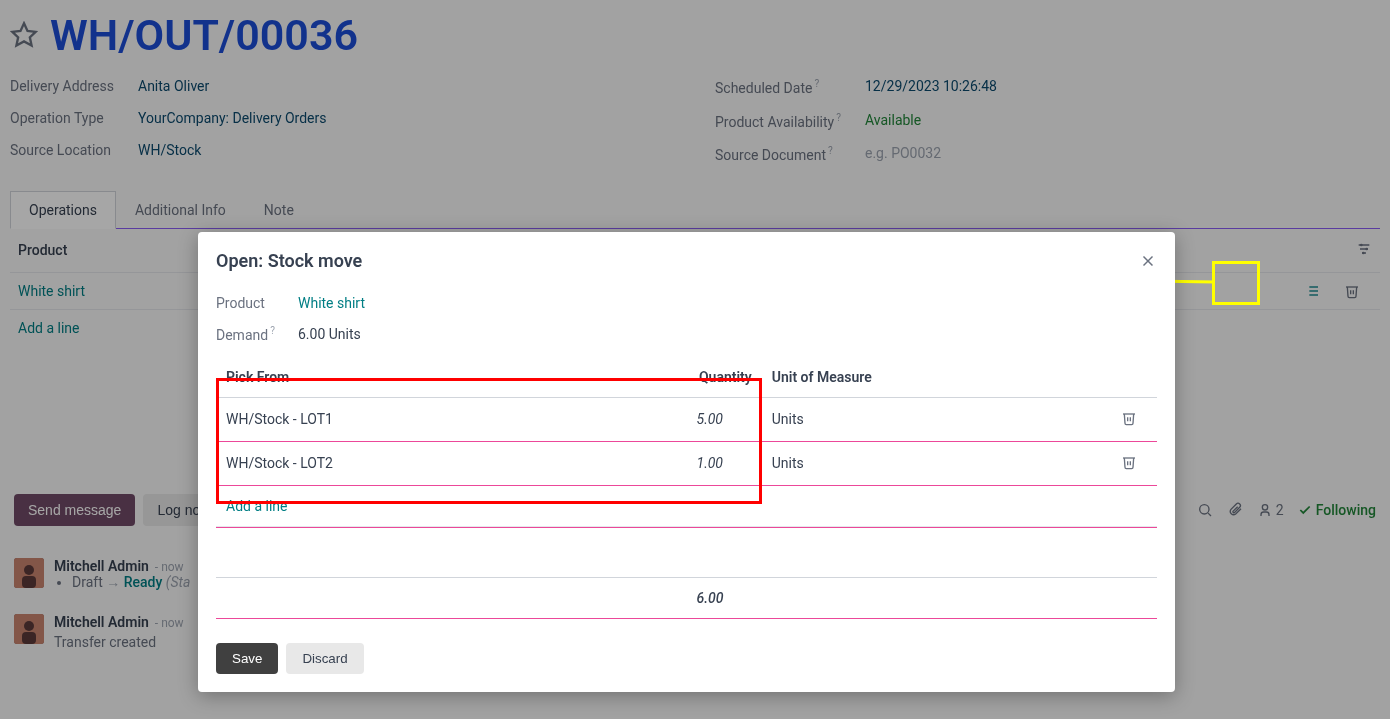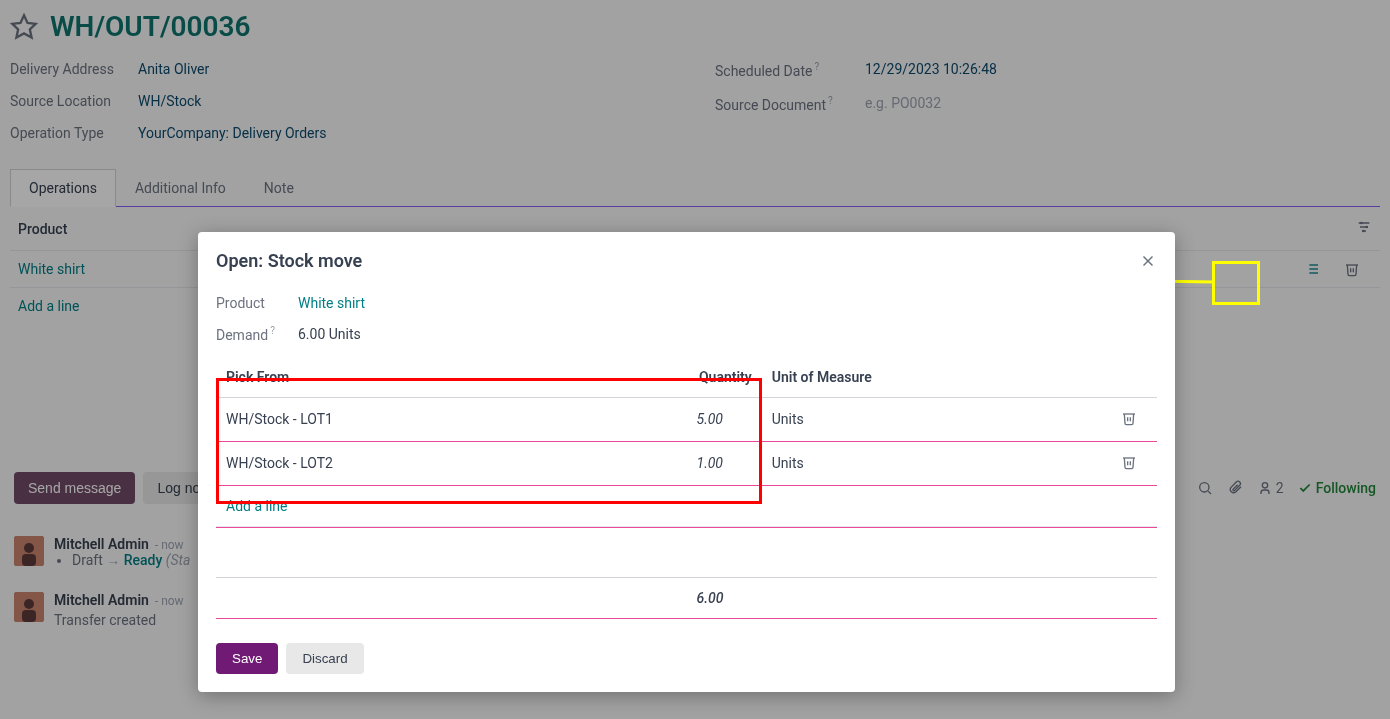--- a/index.html
+++ b/index.html
@@ -4,21 +4,21 @@
   <style>
     * { box-sizing: border-box; margin: 0; padding: 0; }
     body { font-family: -apple-system, BlinkMacSystemFont, "Segoe UI", Roboto, sans-serif; font-size: 14px; color: #374151; background: #f9f9f9; position: relative; width: 1390px; height: 719px; overflow: hidden; }
     
     .overlay { position: absolute; inset: 0; background: rgba(0,0,0,0.35); z-index: 1; }
     
     .page { position: relative; padding: 10px; }
     
     .title-row { display: flex; align-items: center; gap: 12px; margin-bottom: 18px; }
     .star-icon { width: 28px; height: 28px; color: #6b7280; cursor: pointer; }
-    .page-title { font-size: 28px; font-weight: 600; color: #0f766e; }
+    .page-title { font-size: 43px; font-weight: 600; color: #1d4ed8; }
     
     .info-grid { display: grid; grid-template-columns: 1fr 1fr; gap: 0 40px; margin-bottom: 28px; }
     .info-col-left { display: flex; flex-direction: column; gap: 16px; }
     .info-col-right { display: flex; flex-direction: column; gap: 16px; }
     .info-row { display: flex; }
     .info-label { width: 128px; color: #6b7280; font-size: 14px; }
     .info-label-r { width: 150px; color: #6b7280; font-size: 14px; }
     .info-value { color: #0c4a6e; }
     .info-value.green { color: #22863a; }
     .info-value.placeholder { color: #9ca3af; }
@@ -72,21 +72,21 @@
     .modal-table thead th { text-align: left; padding: 12px 10px; font-weight: 600; border-bottom: 1px solid #d1d5db; font-size: 14px; }
     .modal-table thead th.qty { text-align: right; }
     .modal-table tbody td { padding: 12px 10px; border-bottom: 1px solid #ec4899; }
     .modal-table tbody td.qty { text-align: left; font-style: italic; }
     .trash-cell { text-align: center; width: 40px; }
     
     .modal-add-line { padding: 12px 10px; color: #017e84; cursor: pointer; border-bottom: 1px solid #e5e7eb; }
     .modal-total-row td { padding: 16px 10px; font-weight: 500; }
     
     .modal-footer { display: flex; gap: 8px; margin-top: 24px; }
-    .btn-save { background: #701a75; color: #fff; padding: 5px 16px; border: none; border-radius: 4px; cursor: pointer; font-weight: 500; }
+    .btn-save { background: #404040; color: #fff; padding: 5px 16px; border: none; border-radius: 4px; cursor: pointer; font-weight: 500; }
     .btn-discard { background: #e8e8e8; color: #374151; padding: 8px 16px; border: none; border-radius: 4px; cursor: pointer; font-weight: 500; }
     
     
     .hi-box-red { position: absolute; border: 3px solid #ff0000; z-index: 20; pointer-events: none; }
     .hi-box-yellow { position: absolute; border: 3px solid #ffff00; z-index: 5; pointer-events: none; }
     .arrow-svg { position: absolute; z-index: 6; pointer-events: none; }
     
     .icon-sm { width: 16px; height: 16px; color: #6b7280; cursor: pointer; }
     .icon-list-teal { color: #017e84; }
   </style>
@@ -101,32 +101,36 @@
     <h1 class="page-title">WH/OUT/00036</h1>
   </div>
 
   <div class="info-grid">
     <div class="info-col-left">
       <div class="info-row">
         <span class="info-label">Delivery Address</span>
         <span class="info-value">Anita Oliver</span>
       </div>
       <div class="info-row">
+        <span class="info-label">Operation Type</span>
+        <span class="info-value">YourCompany: Delivery Orders</span>
+      </div>
+      <div class="info-row">
         <span class="info-label">Source Location</span>
         <span class="info-value">WH/Stock</span>
       </div>
-      <div class="info-row">
-        <span class="info-label">Operation Type</span>
-        <span class="info-value">YourCompany: Delivery Orders</span>
-      </div>
     </div>
     <div class="info-col-right">
       <div class="info-row">
         <span class="info-label-r"><span>Scheduled Date</span><span class="help-q">?</span></span>
         <span class="info-value">12/29/2023 10:26:48</span>
+      </div>
+      <div class="info-row">
+        <span class="info-label-r"><span>Product Availability</span><span class="help-q">?</span></span>
+        <span class="info-value green">Available</span>
       </div>
       <div class="info-row">
         <span class="info-label-r"><span>Source Document</span><span class="help-q">?</span></span>
         <span class="info-value placeholder">e.g. PO0032</span>
       </div>
     </div>
   </div>
 
   <div class="tabs">
     <div class="tab active">Operations</div>

